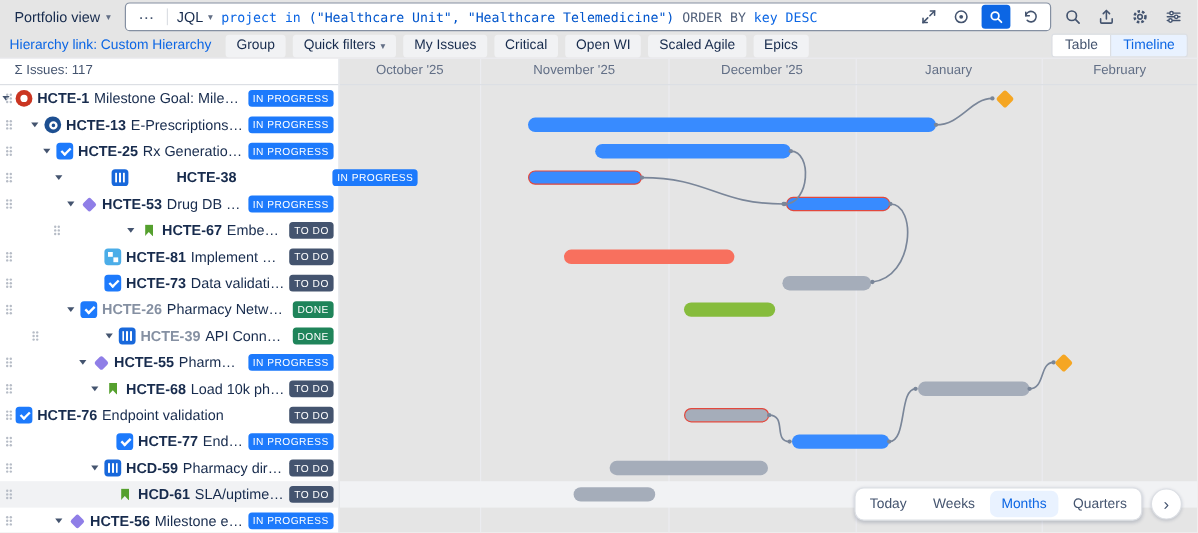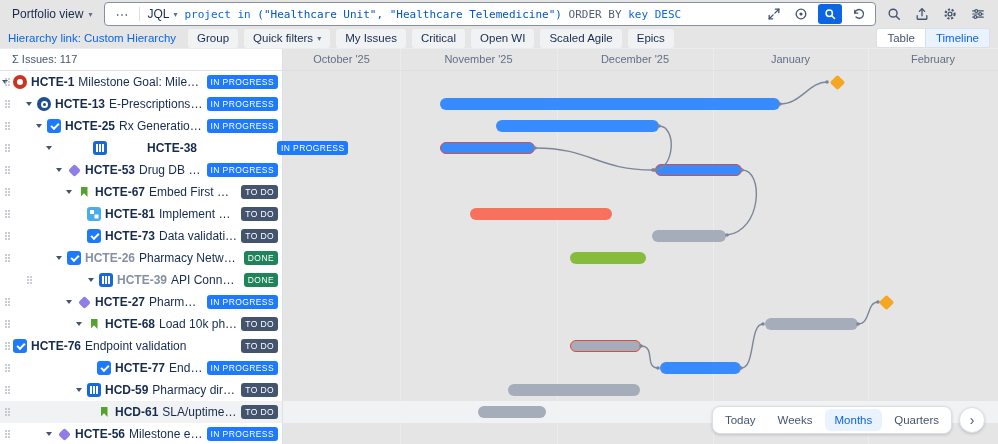--- a/index.html
+++ b/index.html
@@ -240,21 +240,21 @@
             <span class="loz" style="background: rgb(29, 122, 252);">IN PROGRESS</span>
           </div>
           <div class="row" style="padding-left: 54px;">
             <span class="grip"></span>
             <span class="chev"></span>
             <span class="ti ti-epic"></span>
             <span class="key">HCTE-53</span>
             <span class="sum">Drug DB and Interaction Checks</span>
             <span class="loz" style="background: rgb(29, 122, 252);">IN PROGRESS</span>
           </div>
-          <div class="row" style="padding-left: 64px;">
+          <div class="row" style="padding-left: 64px; margin-left: 40px;">
             <span class="grip"></span>
             <span class="chev"></span>
             <span class="ti ti-story"></span>
             <span class="key">HCTE-67</span>
             <span class="sum">Embed First Databank API</span>
             <span class="loz" style="background: rgb(68, 84, 111);">TO DO</span>
           </div>
           <div class="row" style="padding-left: 74px;">
             <span class="grip"></span>
             <span class="chev empty"></span>
@@ -284,21 +284,21 @@
             <span class="chev"></span>
             <span class="ti ti-feature"></span>
             <span class="key">HCTE-39</span>
             <span class="sum">API Connector</span>
             <span class="loz" style="background: rgb(31, 132, 90);">DONE</span>
           </div>
           <div class="row" style="padding-left: 64px;">
             <span class="grip"></span>
             <span class="chev"></span>
             <span class="ti ti-epic"></span>
-            <span class="key">HCTE-27</span>
+            <span class="key">HCTE-55</span>
             <span class="sum">Pharmacy Network Mapping</span>
             <span class="loz" style="background: rgb(29, 122, 252);">IN PROGRESS</span>
           </div>
           <div class="row" style="padding-left: 74px;">
             <span class="grip"></span>
             <span class="chev"></span>
             <span class="ti ti-story"></span>
             <span class="key">HCTE-68</span>
             <span class="sum">Load 10k pharmacy endpoints</span>
             <span class="loz" style="background: rgb(68, 84, 111);">TO DO</span>

